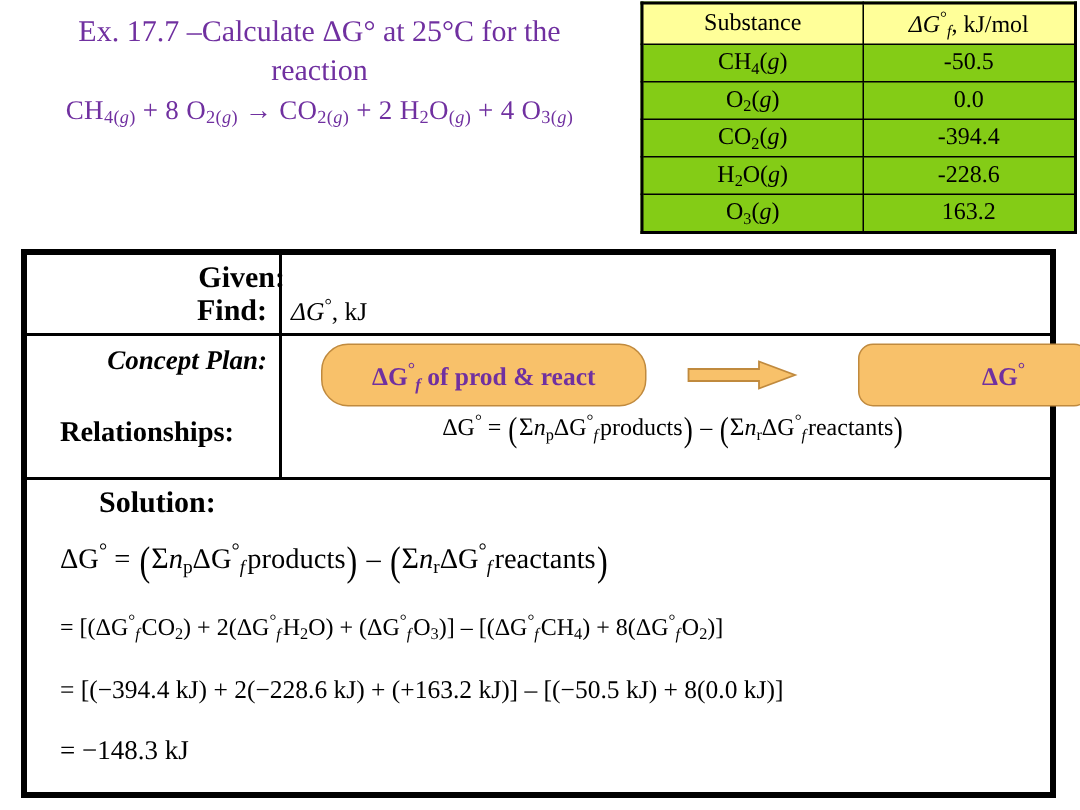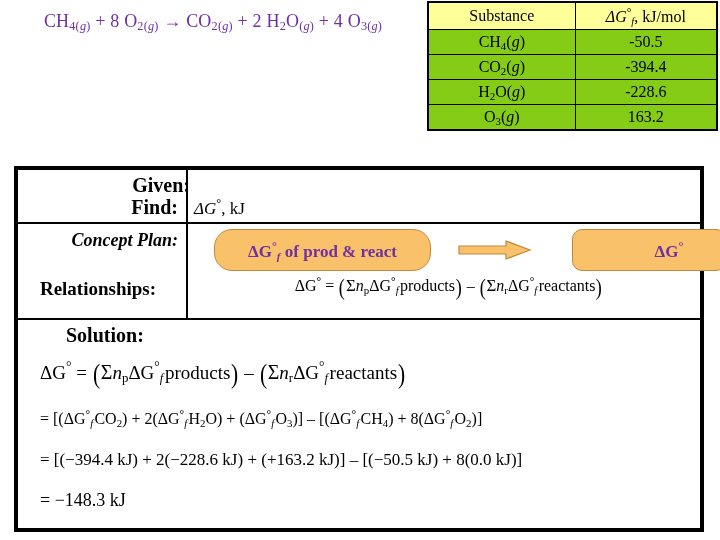--- a/index.html
+++ b/index.html
@@ -197,20 +197,22 @@
     transform: scaleX(0.78);
   }
   .sigma { font-size: 1.05em; }
   .degsym { font-size: 0.72em; vertical-align: super; }
   .subf { font-size: 0.66em; font-style: italic; vertical-align: baseline; position: relative; top: 0.3em; }
 </style>
 </head>
 <body>
 
 <div id="title-block">
+  <span class="ln">Ex. 17.7 –Calculate ΔG° at 25°C for the</span>
+  <span class="ln">reaction</span>
   <span class="ln ln3">
     CH<sub>4(<span class="it">g</span>)</sub> + 8 O<sub>2(<span class="it">g</span>)</sub>
     <span>→</span>
     CO<sub>2(<span class="it">g</span>)</sub> + 2 H<sub>2</sub>O<sub>(<span class="it">g</span>)</sub> + 4 O<sub>3(<span class="it">g</span>)</sub>
   </span>
 </div>
 
 <table id="data-table">
   <colgroup>
       <col class="c1">
@@ -223,20 +225,24 @@
         <span class="it">ΔG</span><span class="degsym">°</span><span class="subf">f</span>, kJ/mol
       </th>
     </tr>
   </thead>
   <tbody>
     <tr>
       <td>CH<sub>4</sub>(<span class="it">g</span>)</td>
       <td>-50.5</td>
     </tr>
     <tr>
+      <td>O<sub>2</sub>(<span class="it">g</span>)</td>
+      <td>0.0</td>
+    </tr>
+    <tr>
       <td>CO<sub>2</sub>(<span class="it">g</span>)</td>
       <td>-394.4</td>
     </tr>
     <tr>
       <td>H<sub>2</sub>O(<span class="it">g</span>)</td>
       <td>-228.6</td>
     </tr>
     <tr>
       <td>O<sub>3</sub>(<span class="it">g</span>)</td>
       <td>163.2</td>

